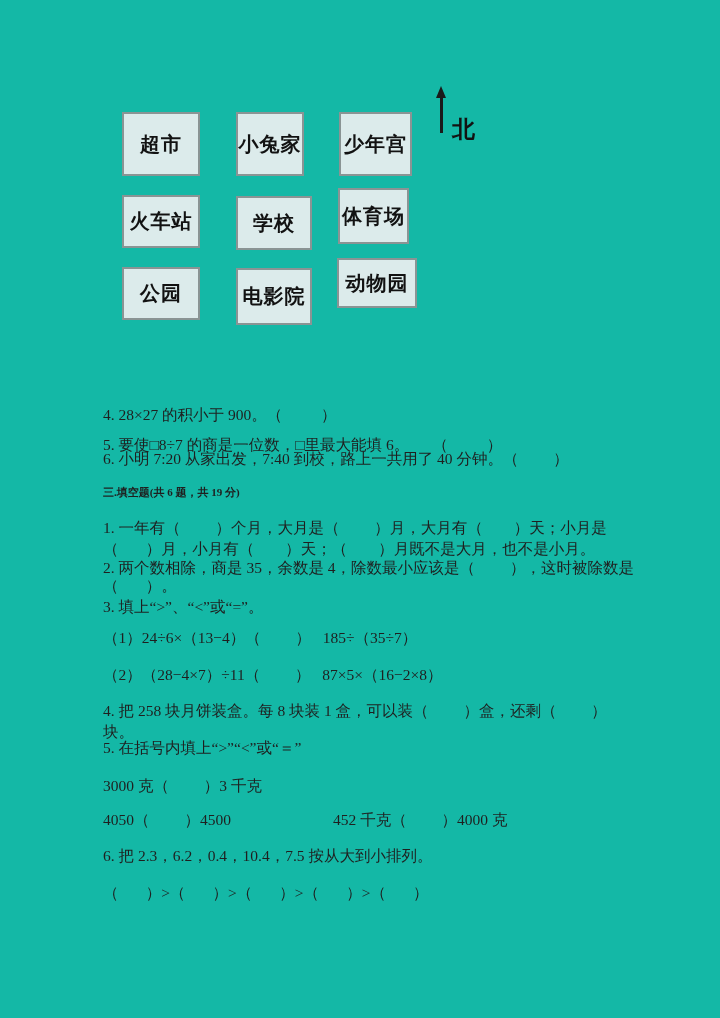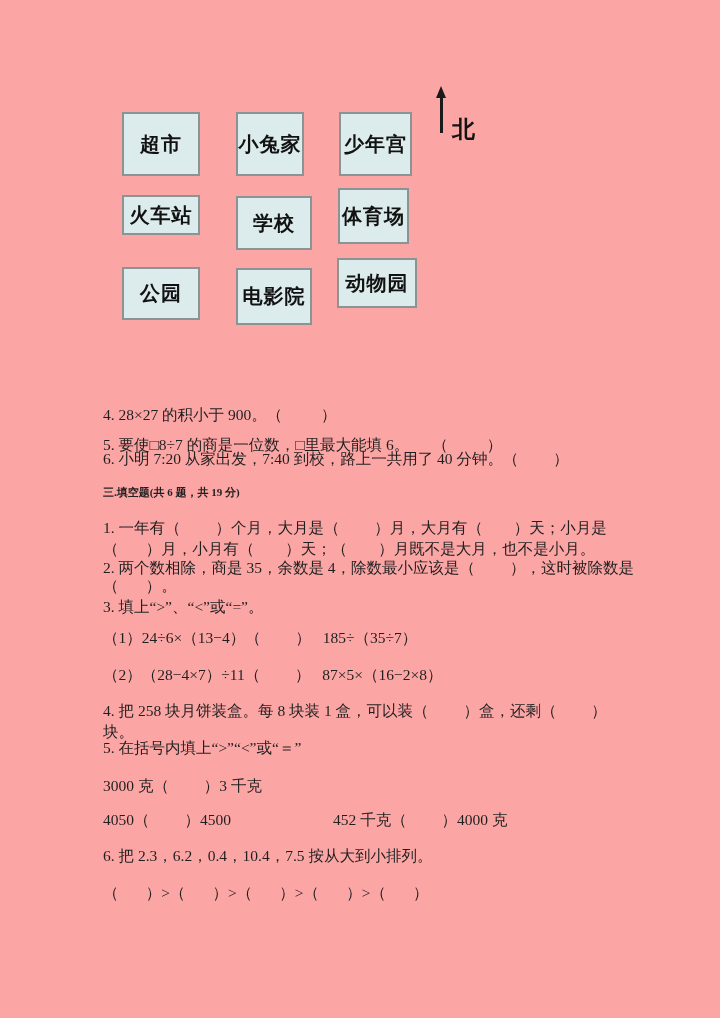--- a/index.html
+++ b/index.html
@@ -4,21 +4,21 @@
 <style>
   html, body {
     margin: 0;
     padding: 0;
     background: #ffffff;
   }
   .page {
     position: relative;
     width: 720px;
     height: 1018px;
-    background: #fca5a5;
+    background: #14b8a6;
     overflow: hidden;
     font-family: "Liberation Serif", "DejaVu Serif", serif;
     color: #1f1f1f;
   }
   
   .mbox {
     position: absolute;
     box-sizing: border-box;
     border: 2px solid #8a9494;
     background: #dcebeb;
@@ -87,21 +87,21 @@
 </style>
 </head>
 <body>
 
 <div class="page">
 
   <div>
     <div class="mbox" style="left: 122px; top: 112px; width: 78px; height: 64px; background: rgb(220, 235, 235); border-color: rgb(138, 148, 148);">超市</div>
     <div class="mbox" style="left: 236px; top: 112px; width: 68px; height: 64px; background: rgb(220, 235, 235); border-color: rgb(138, 148, 148);">小兔家</div>
     <div class="mbox" style="left: 339px; top: 112px; width: 73px; height: 64px; background: rgb(220, 235, 235); border-color: rgb(138, 148, 148);">少年宫</div>
-    <div class="mbox" style="left: 122px; top: 195px; width: 78px; height: 40px; background: rgb(220, 235, 235); border-color: rgb(138, 148, 148);">火车站</div>
+    <div class="mbox" style="left: 122px; top: 195px; width: 78px; height: 53px; background: rgb(220, 235, 235); border-color: rgb(138, 148, 148);">火车站</div>
     <div class="mbox" style="left: 236px; top: 196px; width: 76px; height: 54px; background: rgb(220, 235, 235); border-color: rgb(138, 148, 148);">学校</div>
     <div class="mbox" style="left: 338px; top: 188px; width: 71px; height: 56px; background: rgb(220, 235, 235); border-color: rgb(138, 148, 148);">体育场</div>
     <div class="mbox" style="left: 122px; top: 267px; width: 78px; height: 53px; background: rgb(220, 235, 235); border-color: rgb(138, 148, 148);">公园</div>
     <div class="mbox" style="left: 236px; top: 268px; width: 76px; height: 57px; background: rgb(220, 235, 235); border-color: rgb(138, 148, 148);">电影院</div>
     <div class="mbox" style="left: 337px; top: 258px; width: 80px; height: 50px; background: rgb(220, 235, 235); border-color: rgb(138, 148, 148);">动物园</div>
 
     <div class="north-head"></div>
     <div class="north-line"></div>
     <div class="north-label">北</div>
   </div>

